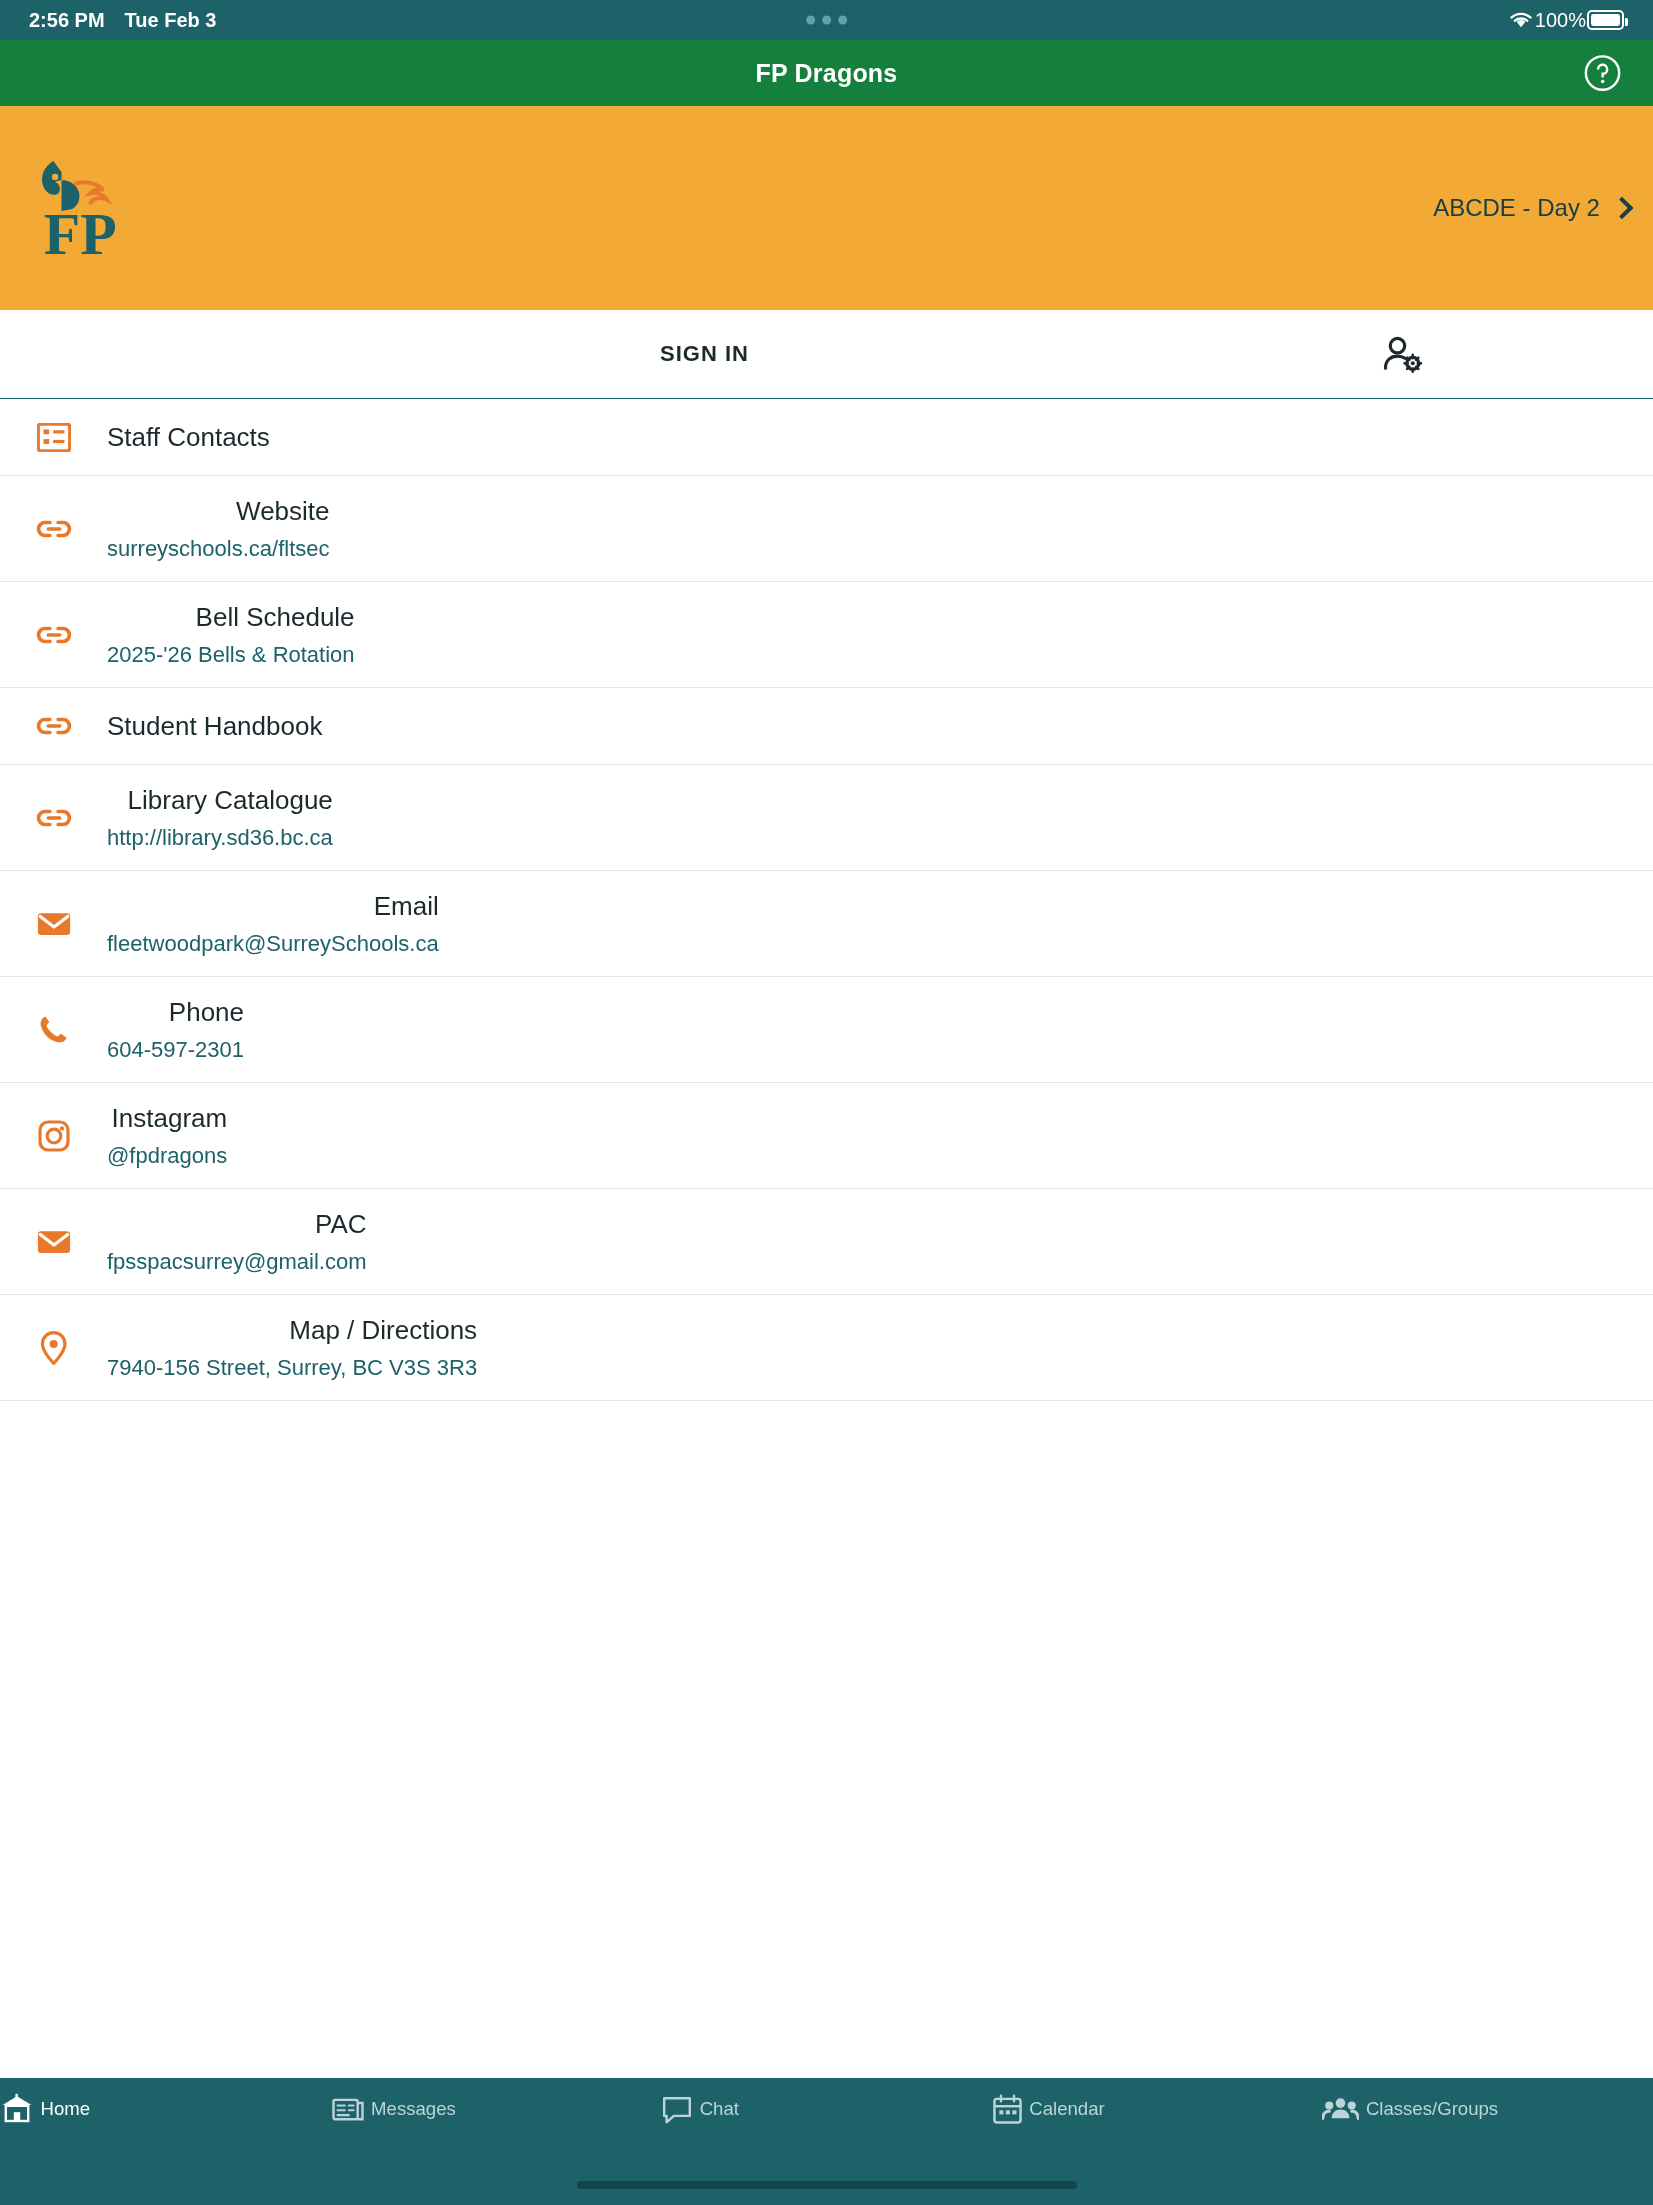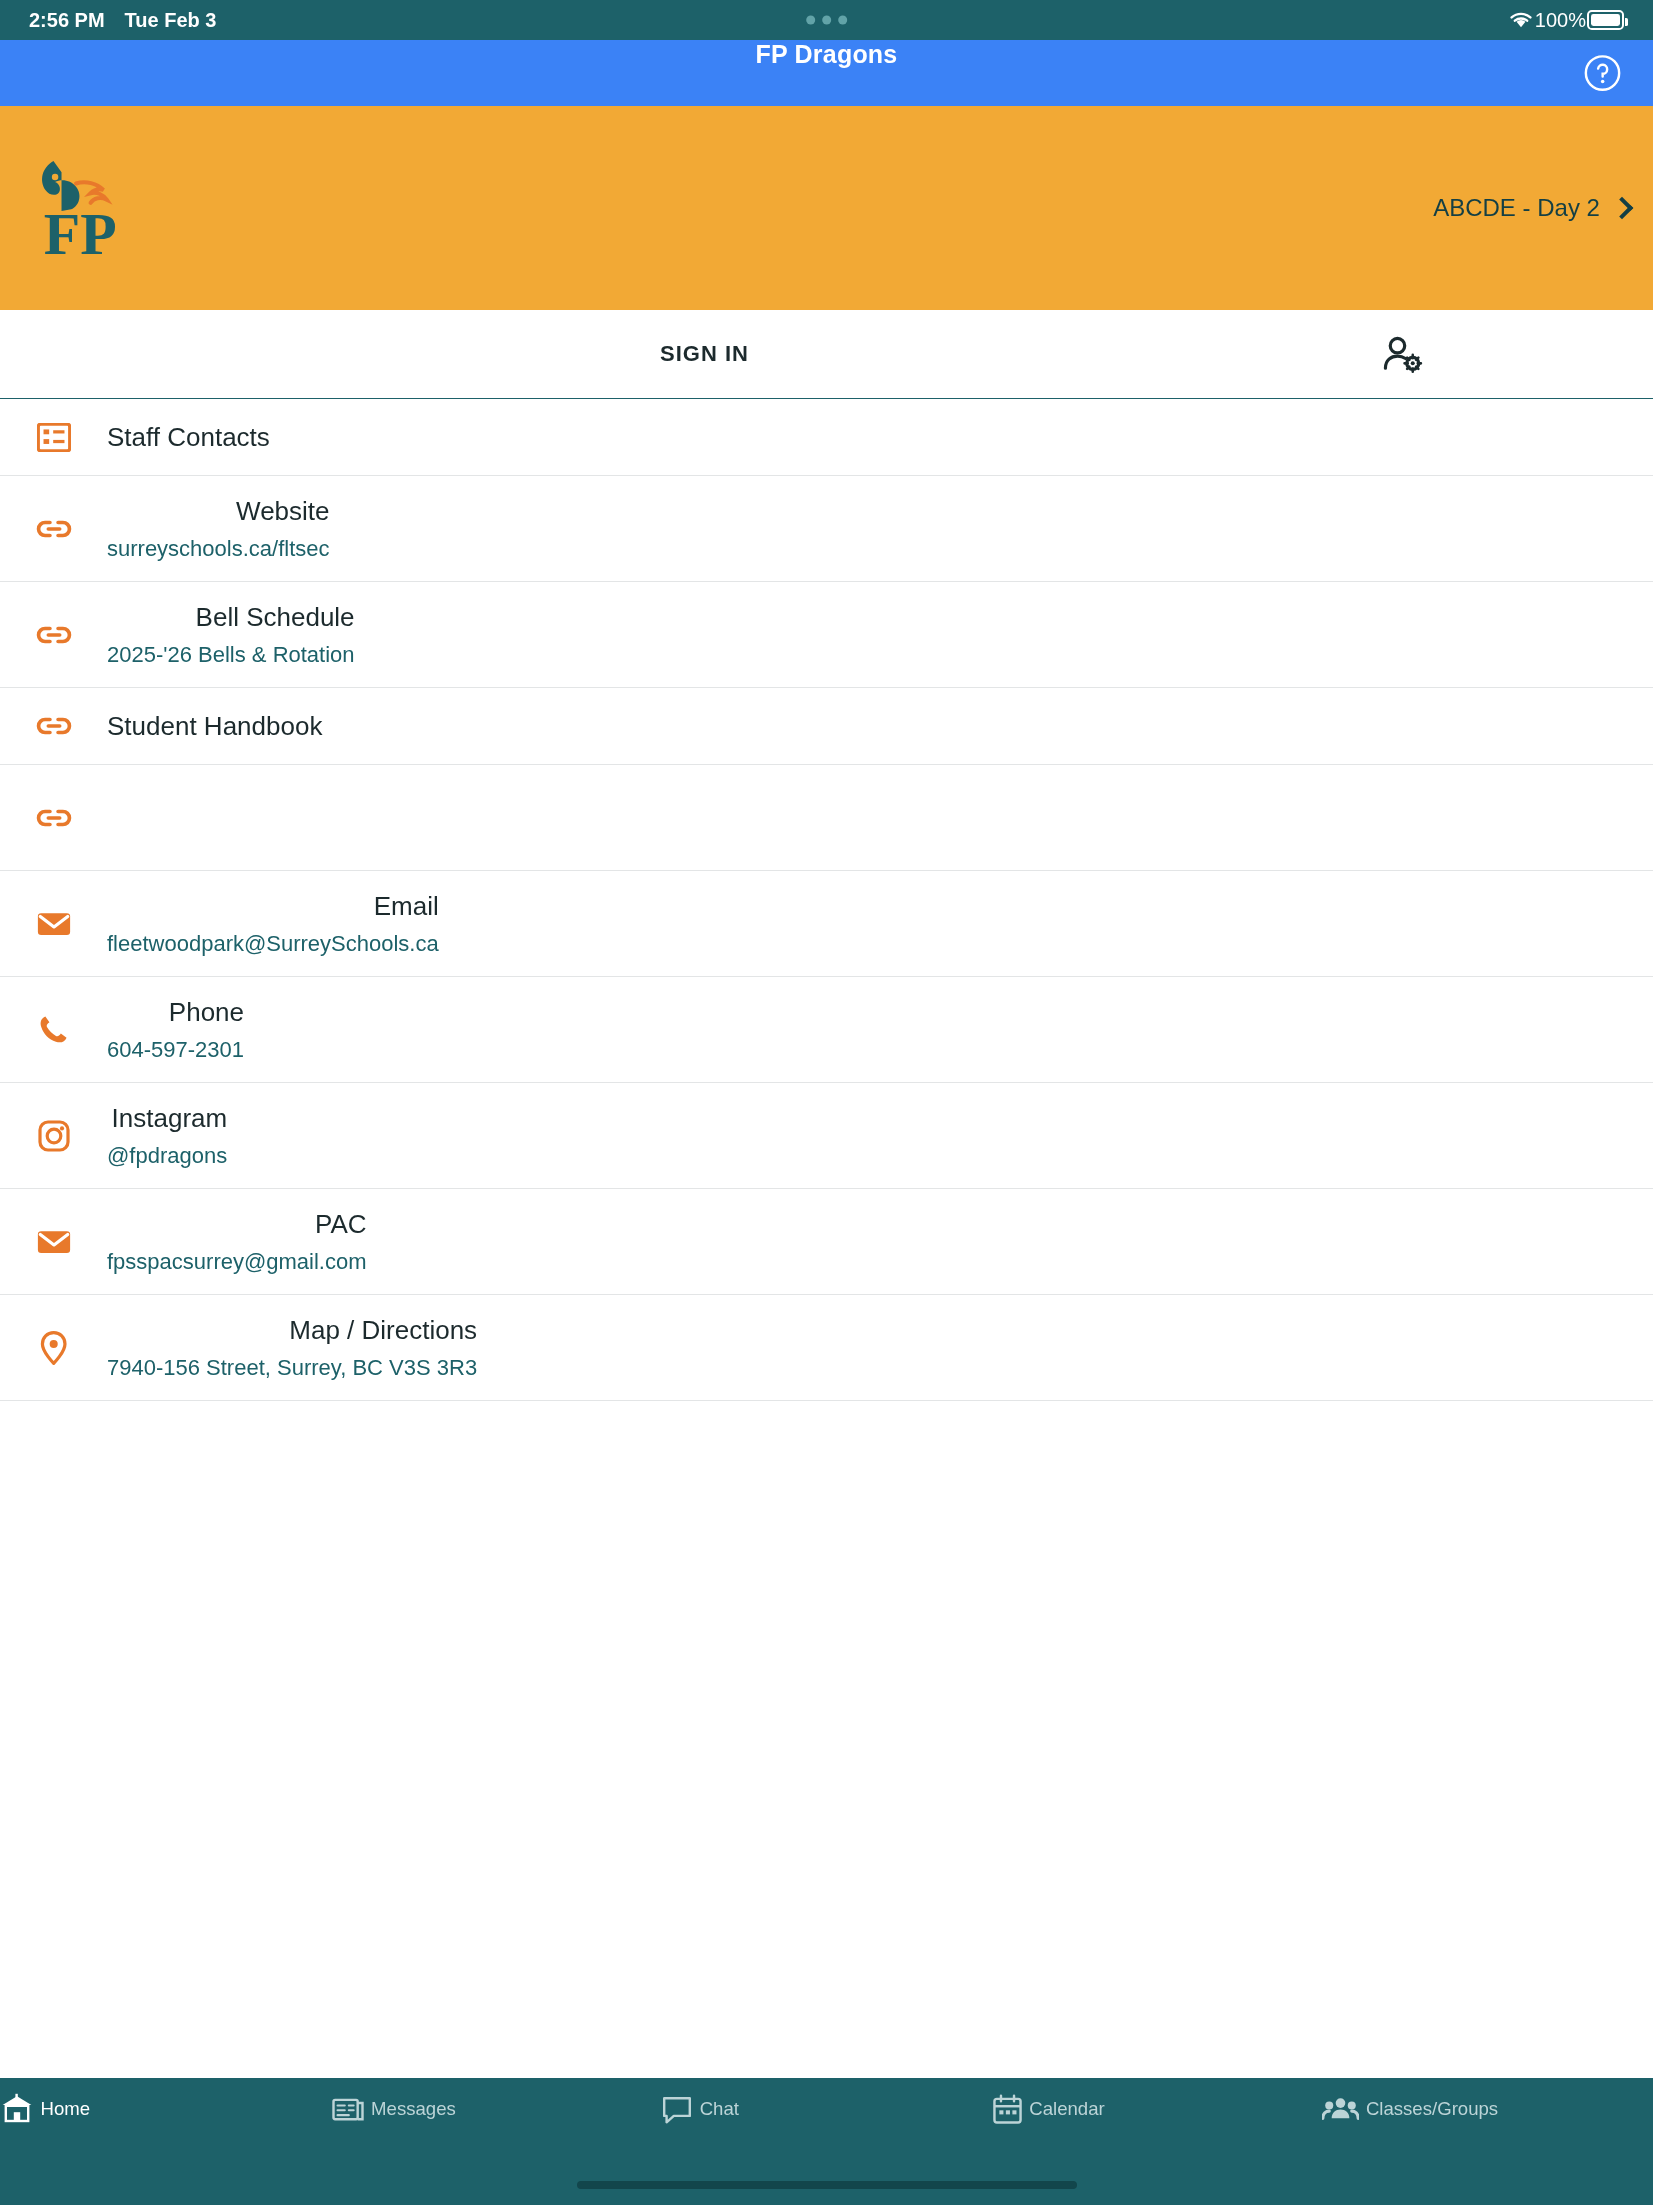--- a/index.html
+++ b/index.html
@@ -72,24 +72,24 @@
     left: 2px; top: 2px; bottom: 2px;
     width: 29px;
     background: #ffffff;
     border-radius: 2.4px;
     display: block;
   }
 
   
   .navbar {
     height: 66px;
-    background: #3b82f6;
+    background: #15803d;
     color: #ffffff;
     display: flex;
-    align-items: flex-start;
+    align-items: center;
     justify-content: center;
     position: relative;
     flex: none;
   }
   .nav-title { font-size: 25px; font-weight: bold; letter-spacing: 0.2px; }
   .help-btn {
     position: absolute;
     right: 31px; top: 50%;
     transform: translateY(-50%);
     width: 39px; height: 39px;
@@ -334,20 +334,24 @@
     </div>
 
     <div class="row">
       <div class="icon-cell">
         <svg width="36" height="26" viewBox="0 0 44 32">
           <path d="M17 8 H11 a8 8 0 0 0 0 16 h6" fill="none" stroke="#e8792b" stroke-width="4.5" stroke-linecap="round"></path>
           <path d="M27 8 h6 a8 8 0 0 1 0 16 h-6" fill="none" stroke="#e8792b" stroke-width="4.5" stroke-linecap="round"></path>
           <path d="M15 16 h14" stroke="#e8792b" stroke-width="4.5" stroke-linecap="round"></path>
         </svg>
       </div>
+      <div class="text-cell">
+        <div class="title">Library Catalogue</div>
+        <div class="sub">http://library.sd36.bc.ca</div>
+      </div>
     </div>
 
     <div class="row">
       <div class="icon-cell">
         <svg width="36" height="27.4" viewBox="0 0 44 34">
           <rect x="2" y="4" width="40" height="27" rx="4" fill="#e8792b"></rect>
           <path d="M5 8 L22 21 L39 8" fill="none" stroke="#ffffff" stroke-width="4" stroke-linecap="round" stroke-linejoin="round"></path>
         </svg>
       </div>
       <div class="text-cell">

